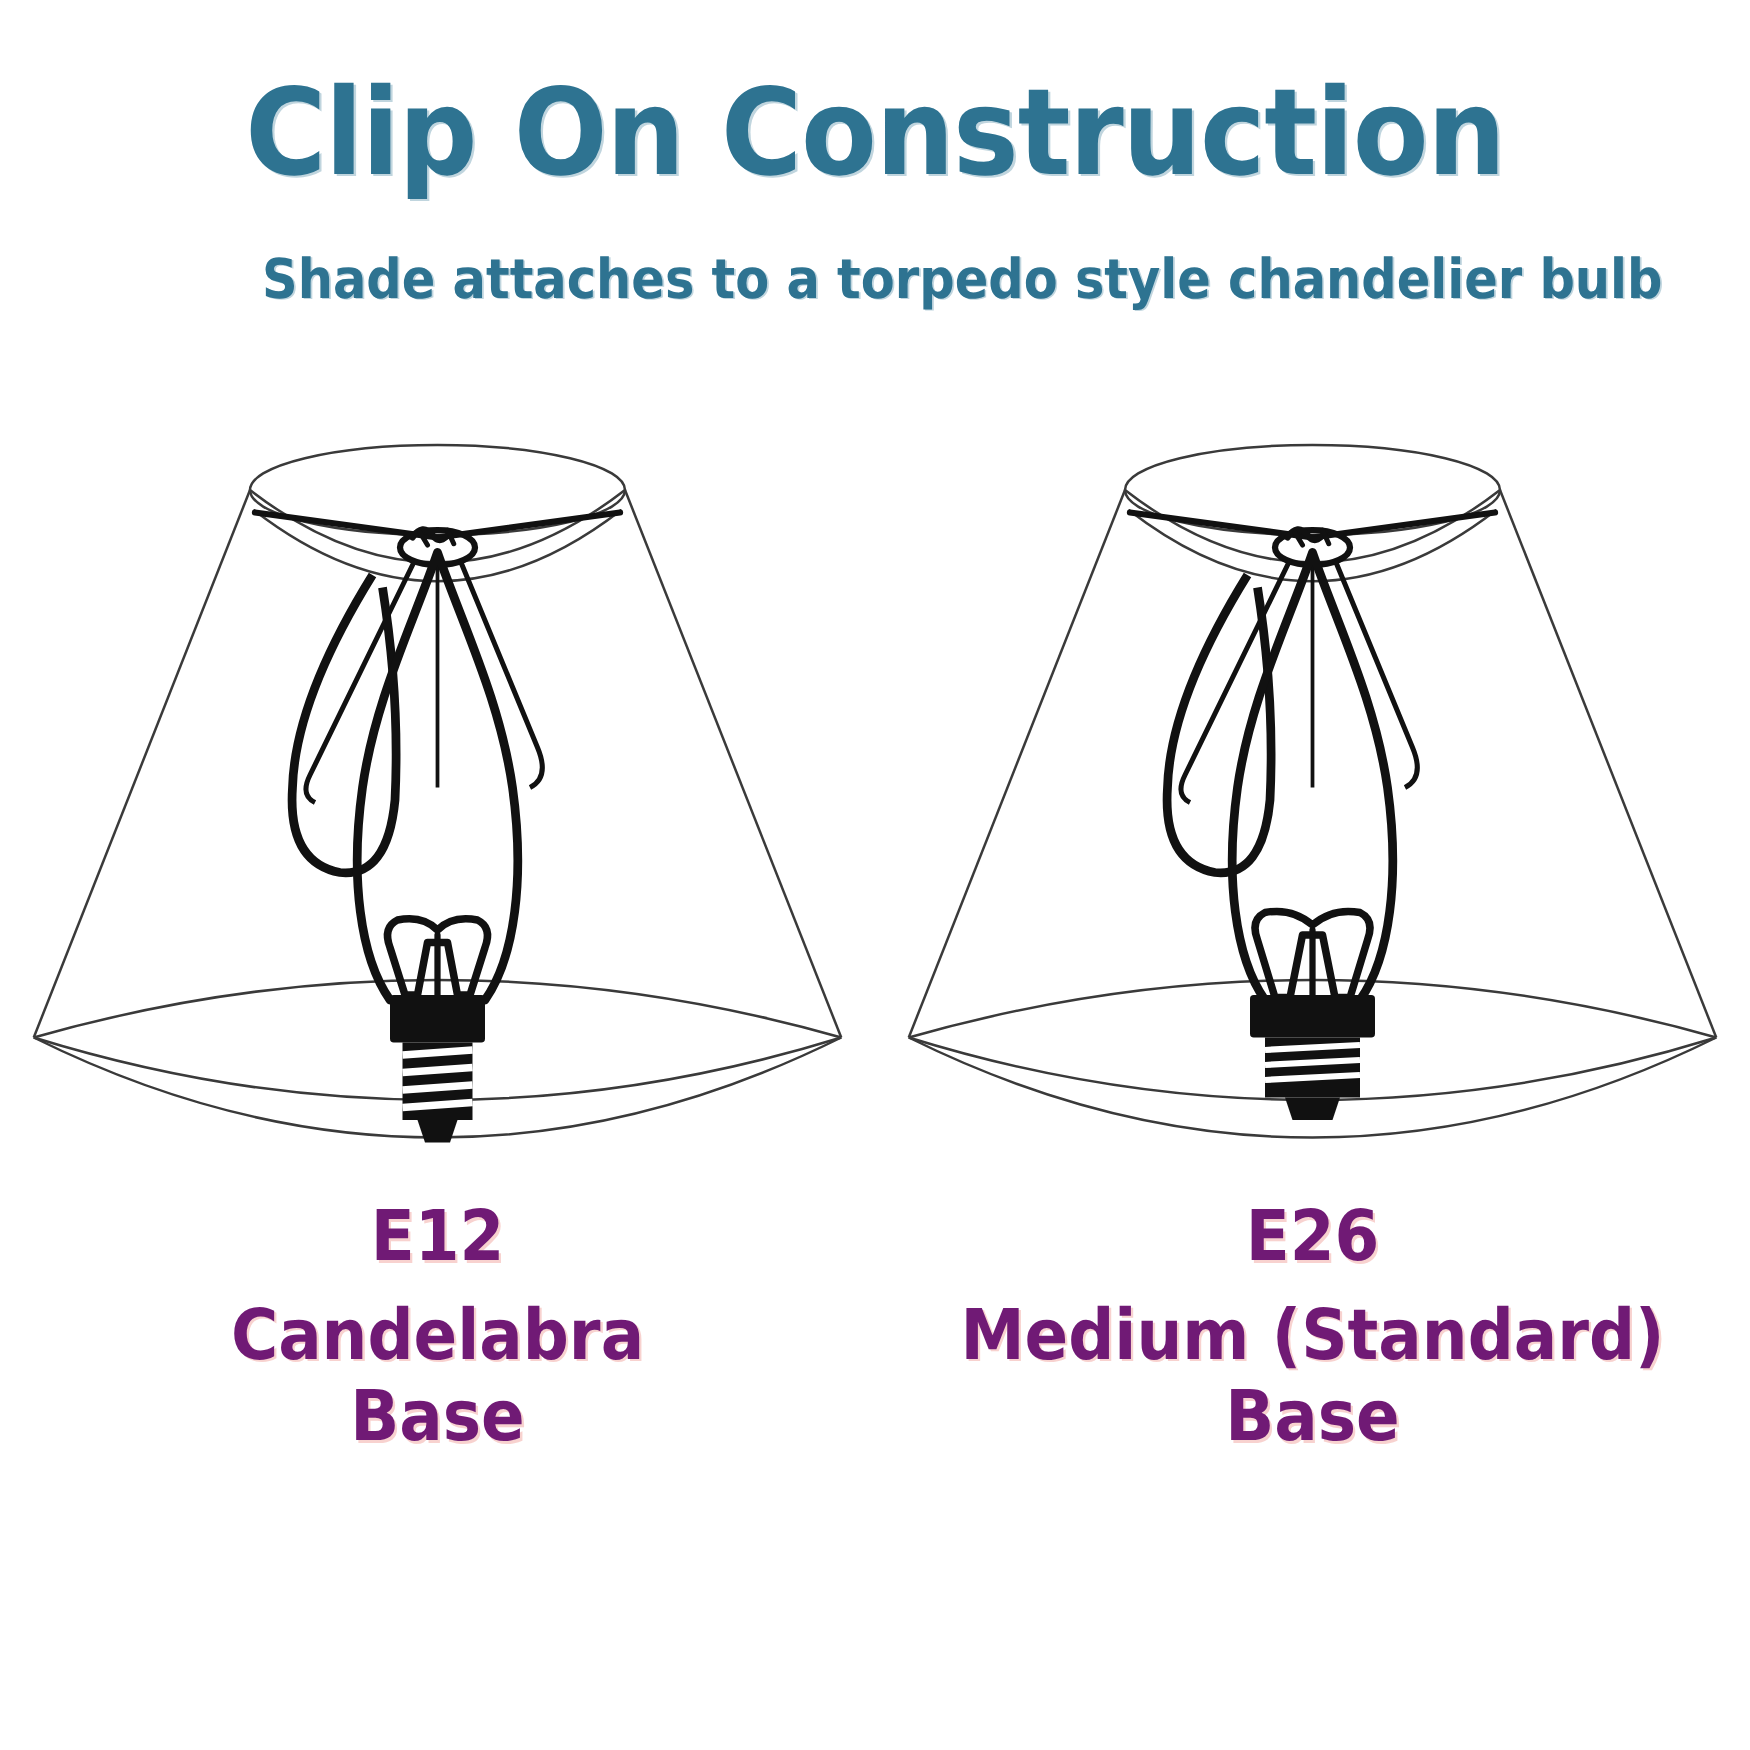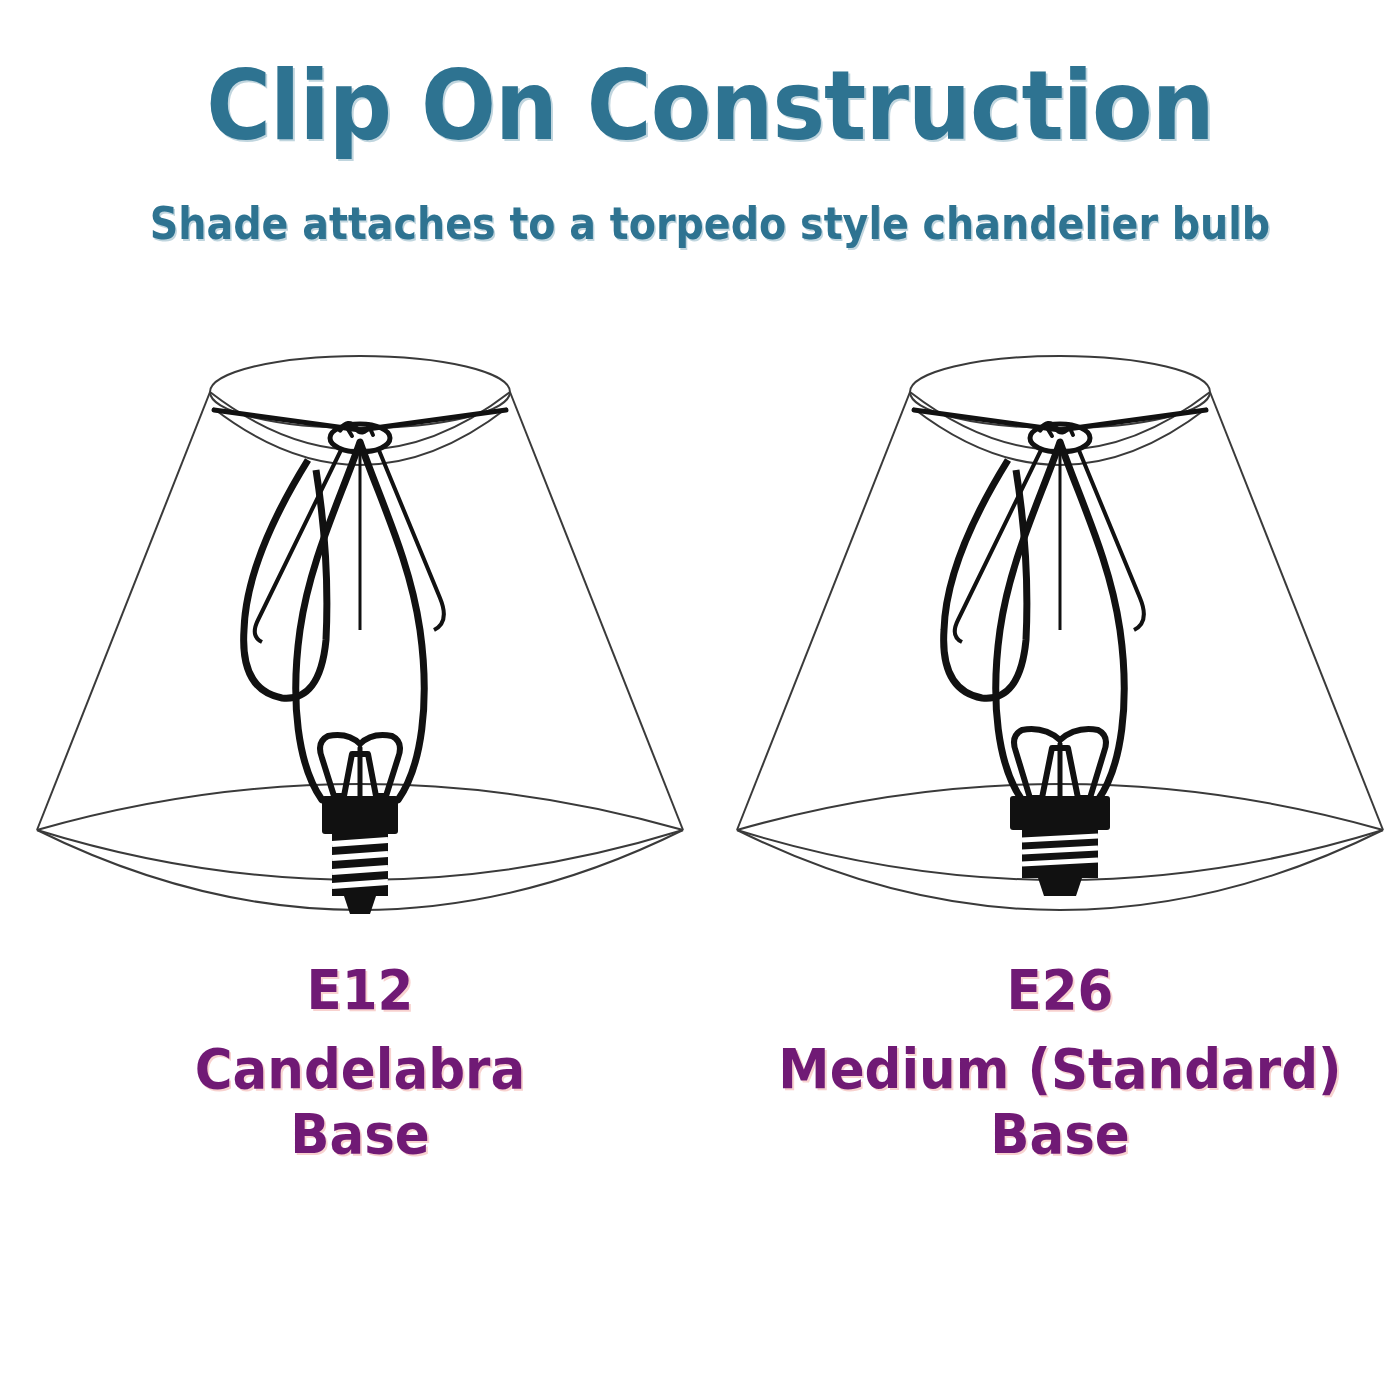--- a/index.html
+++ b/index.html
@@ -10,35 +10,35 @@
   body {
     width: 1400px;
     height: 1400px;
     position: relative;
     font-family: "Liberation Sans", sans-serif;
     overflow: hidden;
   }
 
   #infographic {
     position: absolute;
-    left: 10px; top: 0;
+    left: 0; top: 0;
     width: 1300px;
     height: 1400px;
     background: #ffffff;
   }
 
   
   .heading-block {
     position: absolute;
     left: 0;
     width: 1400px;
     text-align: center;
   }
   #title-block { top: 58px; }
-  #subtitle-block { top: 202px; }
+  #subtitle-block { top: 202px; text-align: right; }
 
   .title-text {
     font-family: "DejaVu Sans", sans-serif;
     font-weight: bold;
     font-size: 96px;
     line-height: 1.0;
     letter-spacing: -1px;
     color: #2E7391;
     transform: scaleX(0.92);
     transform-origin: center top;

